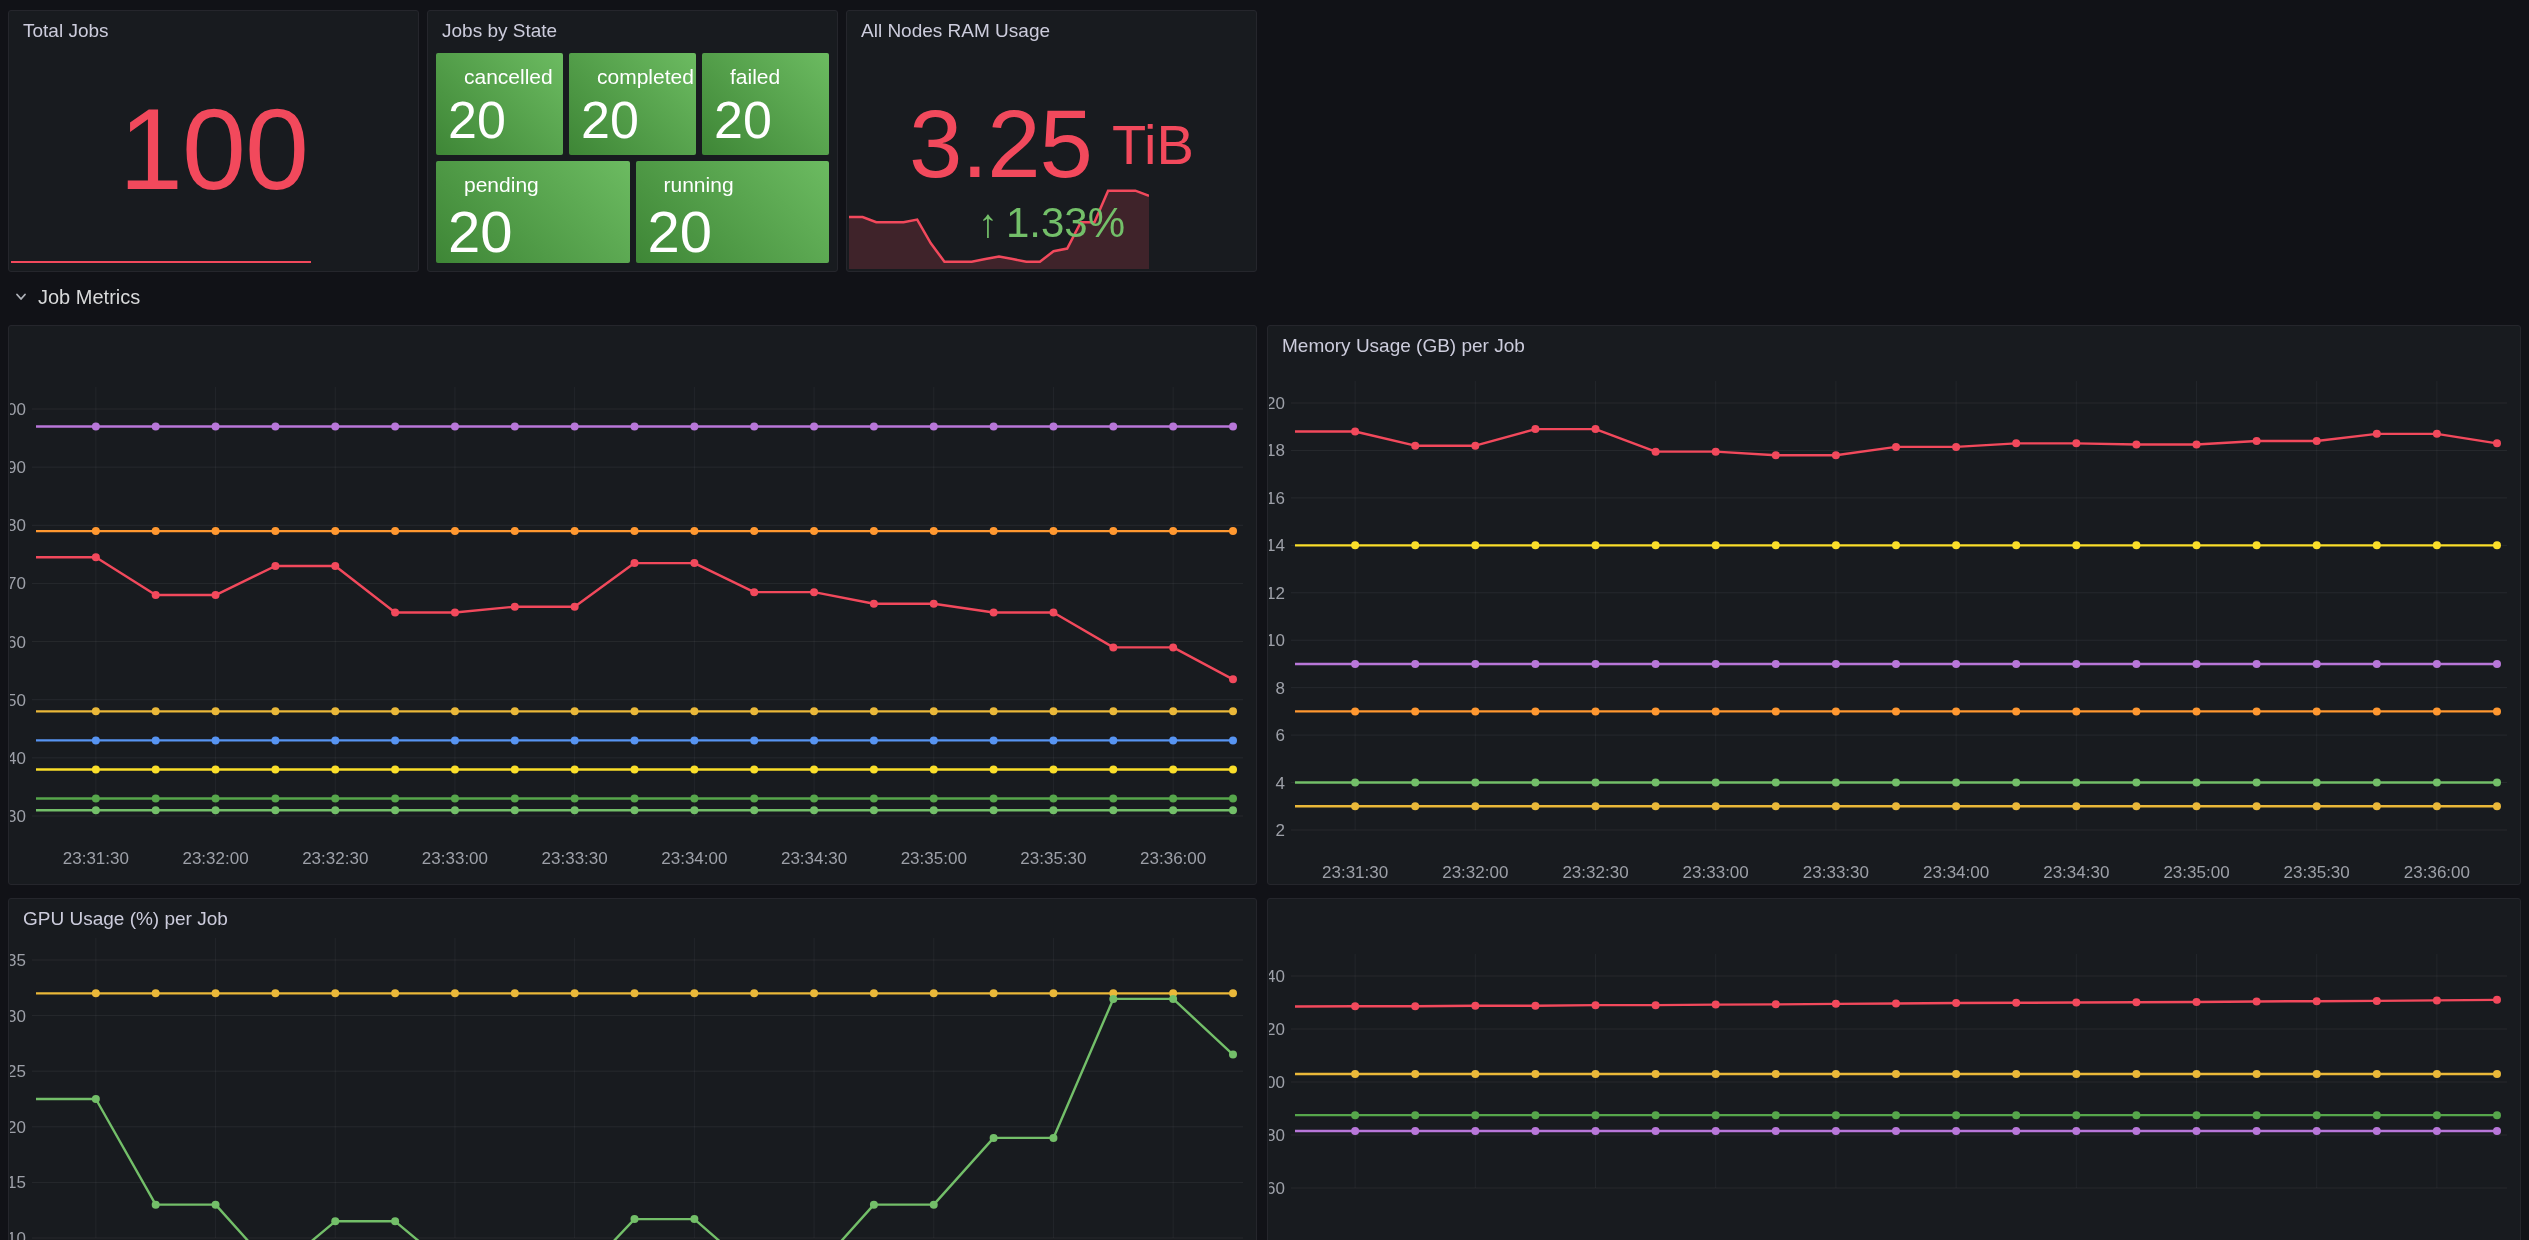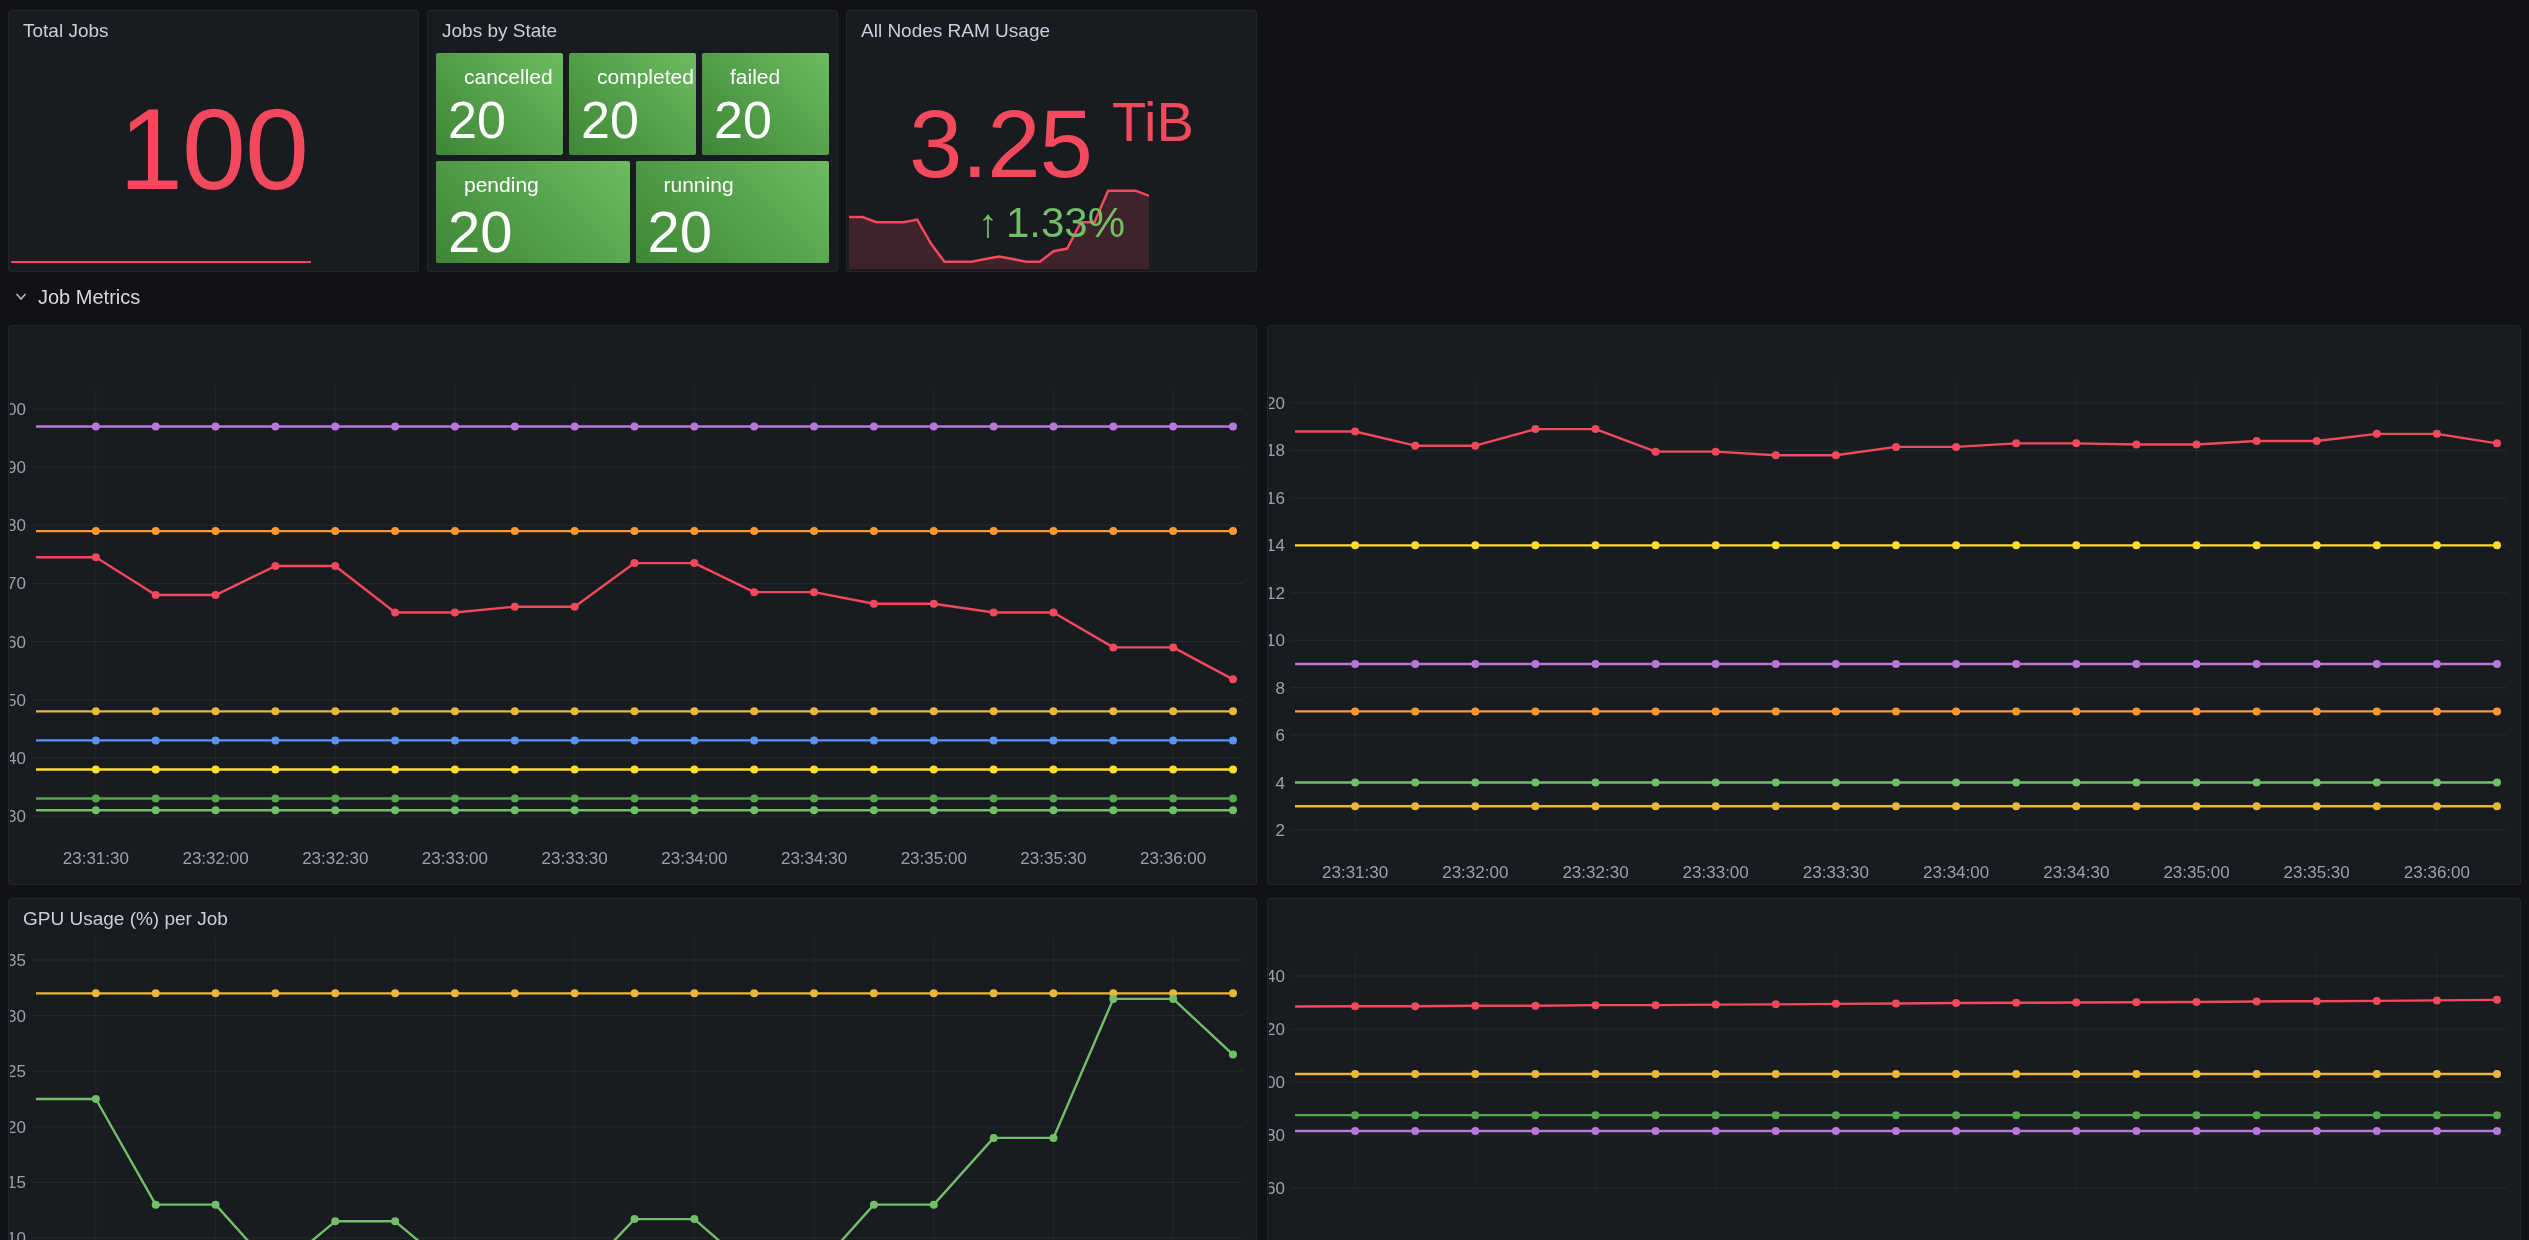--- a/index.html
+++ b/index.html
@@ -11,21 +11,21 @@
   body{background:var(--page-bg);font-family:"Liberation Sans","DejaVu Sans",sans-serif;position:relative;}
   .panel{position:absolute;background:var(--panel-bg);border:1px solid var(--panel-border);border-radius:3px;}
   .panel-title{height:36px;padding:9px 0 0 14px;font-size:19px;font-weight:500;color:var(--title);white-space:nowrap;cursor:pointer;}
   .chart-body{position:absolute;left:1px;right:1px;top:36px;bottom:1px;overflow:hidden;}
   .axis-text{font-size:17px;fill:var(--axis);}
   
   .big-stat{position:absolute;left:0;right:0;top:40px;bottom:24px;display:flex;align-items:center;justify-content:center;
             font-size:115px;font-weight:500;letter-spacing:-1px;}
   .spark-total{position:absolute;left:2px;right:2px;bottom:3px;height:12px;}
   .spark-ram{position:absolute;left:2px;right:2px;bottom:2px;height:84px;}
-  .ram-value-row{position:absolute;left:0;right:0;top:78px;display:flex;align-items:flex-start;justify-content:center;}
+  .ram-value-row{position:absolute;left:0;right:0;top:78px;display:flex;align-items:center;justify-content:center;}
   .ram-value{font-size:96px;font-weight:500;letter-spacing:-1px;}
   .ram-unit{font-size:56px;font-weight:500;margin-left:12px;}
   .ram-delta-row{position:absolute;left:0;right:0;top:188px;display:flex;align-items:center;justify-content:center;gap:8px;
                  font-size:42px;font-weight:500;}
   .ram-delta-row .arrow{font-size:40px;}
   
   .tiles{position:absolute;left:8px;right:8px;top:42px;bottom:8px;display:flex;flex-wrap:wrap;gap:6px;align-content:stretch;}
   .tile{border-radius:2px;padding:10px 12px;overflow:hidden;}
   .tile:nth-child(-n+3){width:calc((100% - 12px)/3);height:calc((100% - 6px)/2);}
   .tile:nth-child(n+4){width:calc((100% - 6px)/2);height:calc((100% - 6px)/2);}
@@ -318,20 +318,21 @@
           <circle cx="983.6" cy="448.1857142857143" r="4"></circle>
           <circle cx="1043.45" cy="448.1857142857143" r="4"></circle>
           <circle cx="1103.3" cy="448.1857142857143" r="4"></circle>
           <circle cx="1163.15" cy="448.1857142857143" r="4"></circle>
           <circle cx="1223" cy="448.1857142857143" r="4"></circle>
         </g>
       </svg></div>
 </section>
 
 <section class="panel" style="left:1267px;top:325px;width:1254px;height:560px">
+  <div class="panel-title">Memory Usage (GB) per Job</div>
   <div class="chart-body"><svg width="1250" height="524" viewBox="0 0 1250 524">
         <g>
           <line x1="22" x2="1238" y1="468" y2="468" stroke="rgba(204,204,220,0.08)" stroke-width="1"></line>
           <text x="16" y="474" text-anchor="end" class="axis-text">2</text>
           <line x1="22" x2="1238" y1="420.55555555555554" y2="420.55555555555554" stroke="rgba(204,204,220,0.08)" stroke-width="1"></line>
           <text x="16" y="426.55555555555554" text-anchor="end" class="axis-text">4</text>
           <line x1="22" x2="1238" y1="373.1111111111111" y2="373.1111111111111" stroke="rgba(204,204,220,0.08)" stroke-width="1"></line>
           <text x="16" y="379.1111111111111" text-anchor="end" class="axis-text">6</text>
           <line x1="22" x2="1238" y1="325.6666666666667" y2="325.6666666666667" stroke="rgba(204,204,220,0.08)" stroke-width="1"></line>
           <text x="16" y="331.6666666666667" text-anchor="end" class="axis-text">8</text>

